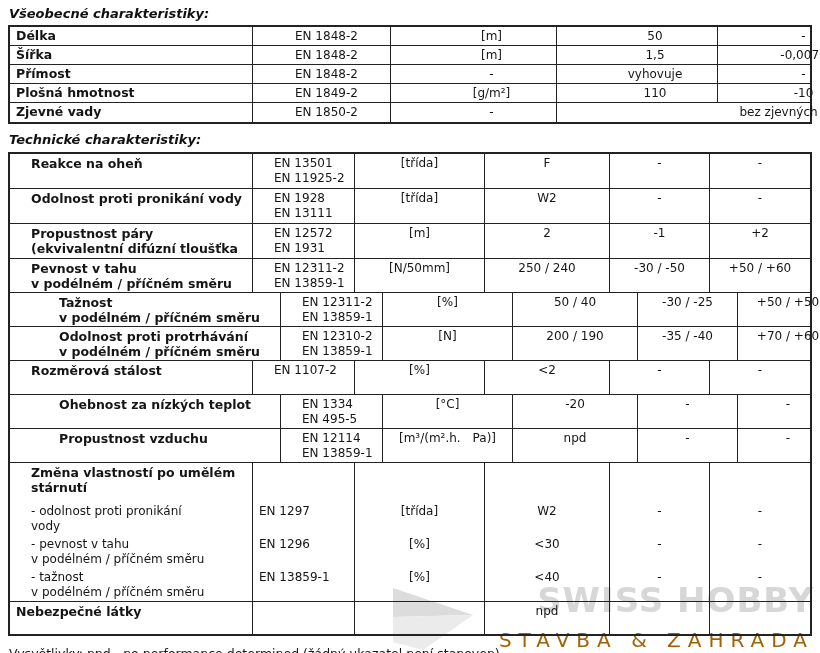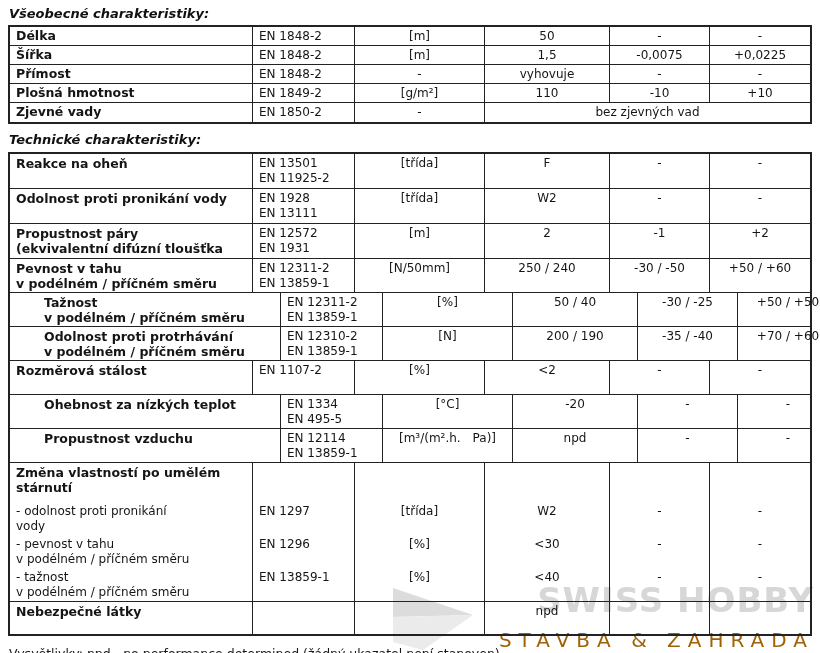--- a/index.html
+++ b/index.html
@@ -15,24 +15,24 @@
   .tbl { width:804px; border:2px solid #222; background:transparent; }
 
   .trow { display:grid; grid-template-columns:243px 102px 130px 125px 100px 100px; border-bottom:1px solid #222; }
   .trow.noline { border-bottom:none; }
 
   .c { border-right:1px solid #222; padding:2px 6px 1px 6px; font-size:12px; line-height:15px; overflow:hidden; }
   .c.last { border-right:none; }
   .c.lab { font-weight:bold; font-size:12.5px; }
   .c.ctr { text-align:center; }
   .c.span3 { grid-column:4 / 7; }
-  .ln { display:block; }
+  .ln { display:block;margin-left:15px; }
 
   
-  .t1 .trow { height:19px; }
+  .t1 .trow { height:19px;gap:36px; }
   .t1 .c { padding:1px 6px; line-height:16px; }
 
   
   .r35 { min-height:35px; }
   .r34 { min-height:34px; }
   .r33 { min-height:33px;padding-left:28px; }
   .r32 { min-height:32px; }
 
   
   .bigrow { border-bottom:1px solid #222; }

